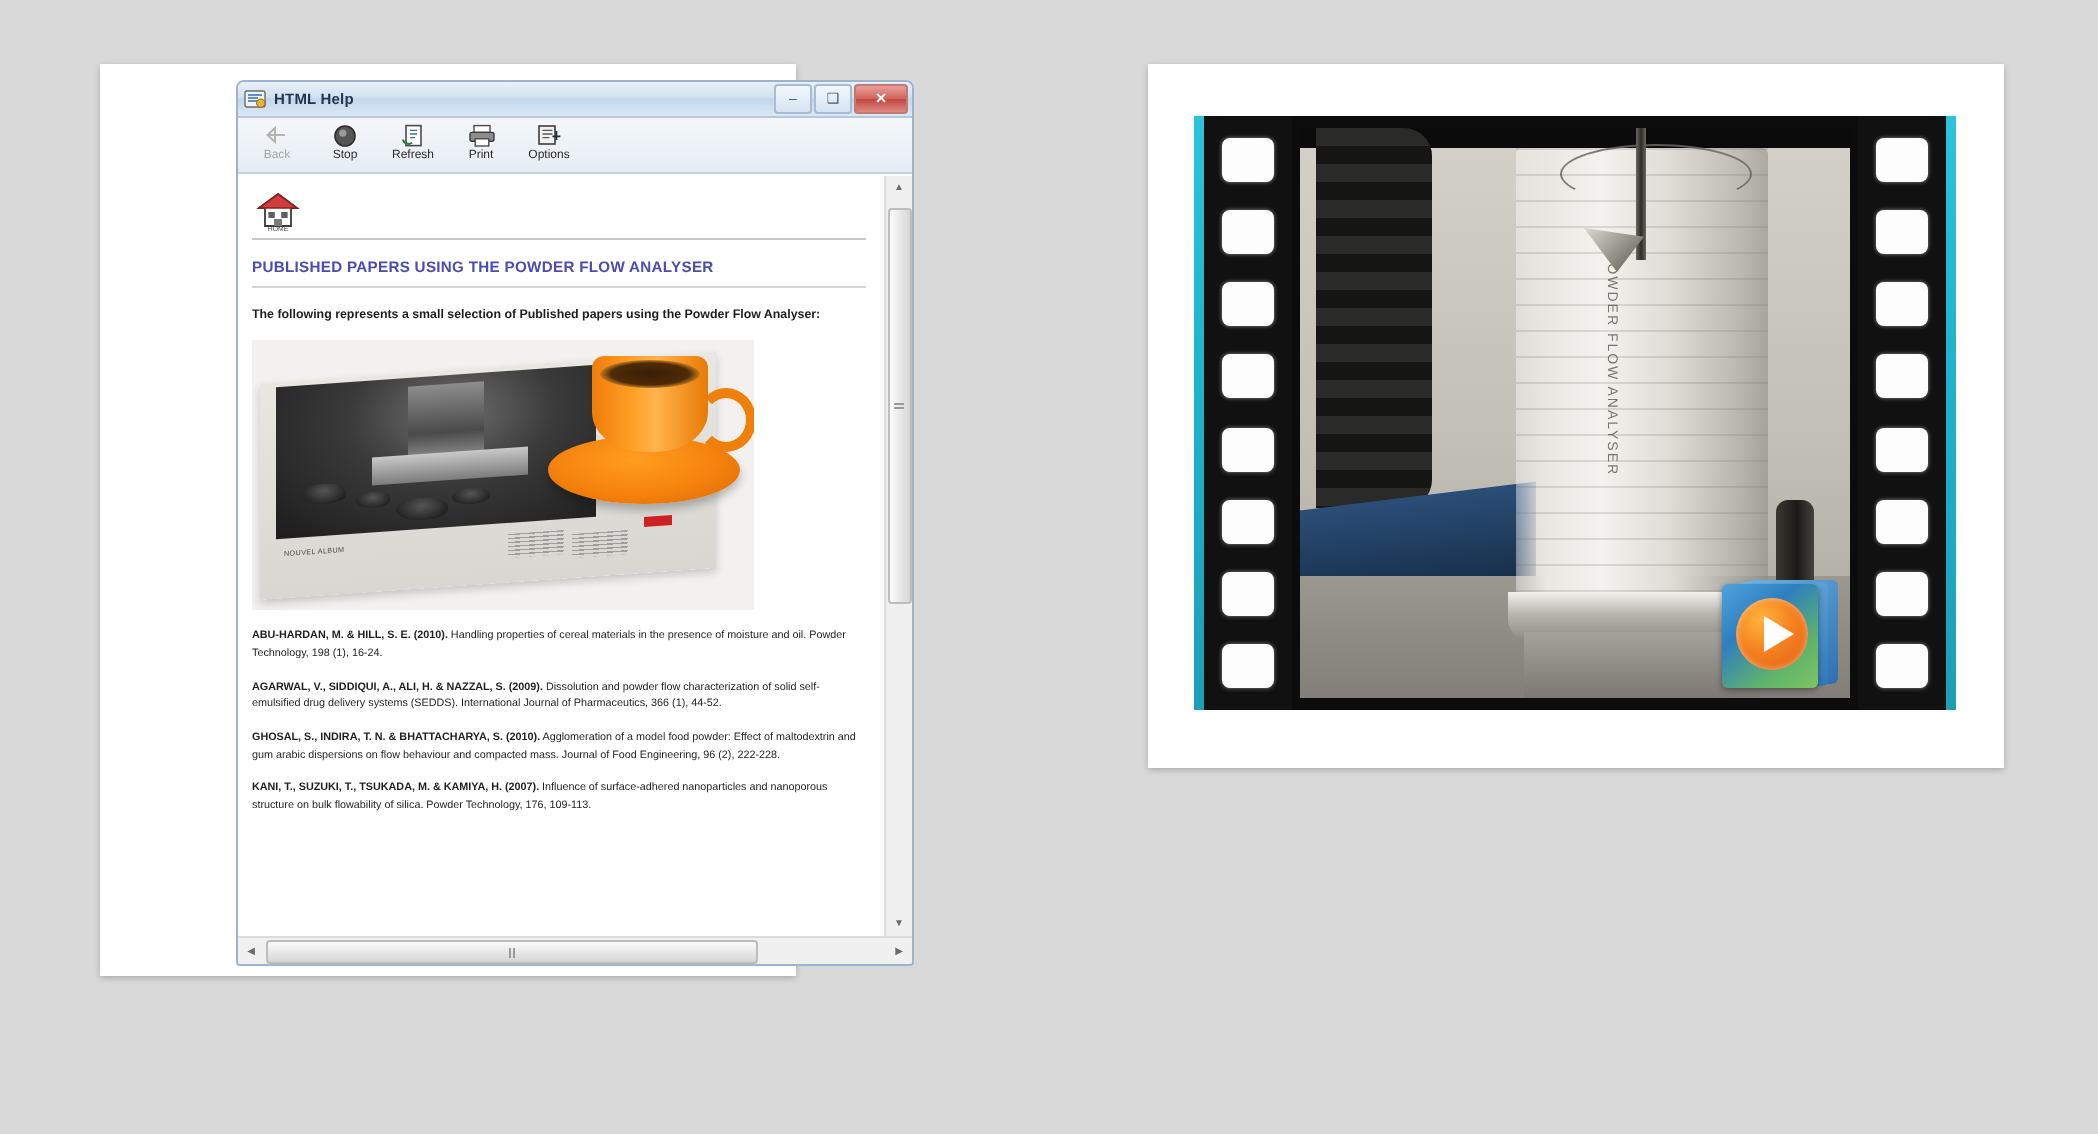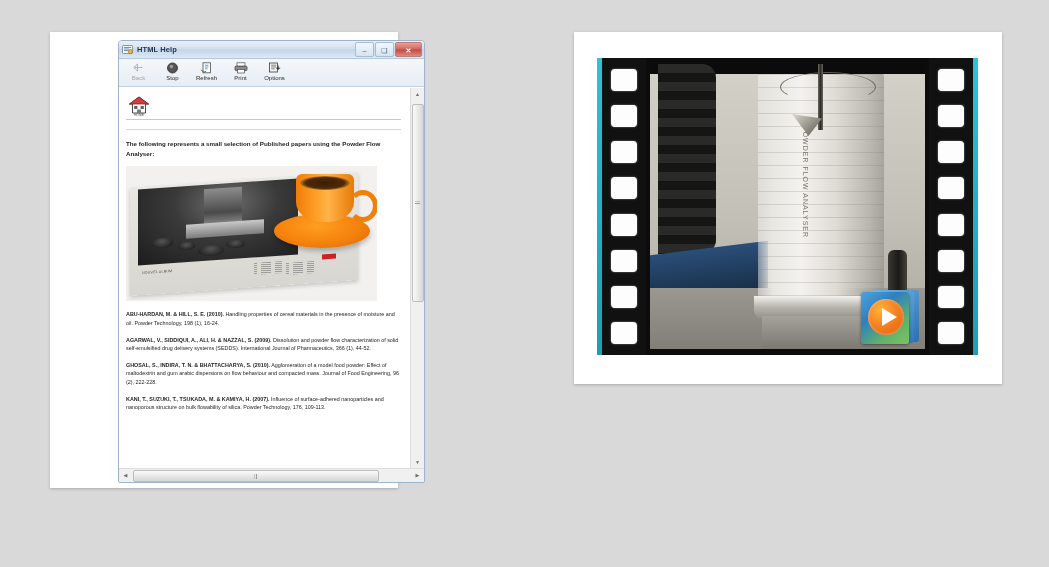--- a/index.html
+++ b/index.html
@@ -22,21 +22,21 @@
     box-shadow: 0 1px 3px rgba(0,0,0,0.22);
   }
   #left-card  { left: 50px;  top: 32px; width: 348px; height: 456px; }
   #right-card { left: 574px; top: 32px; width: 428px; height: 352px; }
 
   
   #help-window {
     position: absolute;
     left: 118px;
     top: 40px;
-    width: 307px;
+    width: 339px;
     height: 443px;
     background: #eef3f8;
     border: 1px solid #9db4cc;
     border-radius: 4px 4px 2px 2px;
     box-sizing: border-box;
     overflow: hidden;
     display: flex;
     flex-direction: column;
   }
   .titlebar {
@@ -612,20 +612,21 @@
           <path d="M11 1 L20.5 8 H17.5 V17 H4.5 V8 H1.5 Z" fill="#ffffff" stroke="#3a3a3a" stroke-width="0.9"></path>
           <path d="M11 1 L20.5 8 H1.5 Z" fill="#d23c3c" stroke="#8c1f1f" stroke-width="0.8"></path>
           <rect x="6.2" y="10" width="3.2" height="3" fill="#5f5f5f"></rect>
           <rect x="12.6" y="10" width="3.2" height="3" fill="#5f5f5f"></rect>
           <rect x="9" y="13.5" width="4" height="3.5" fill="#7a7a7a"></rect>
           <text x="11" y="19.6" font-size="3.4" text-anchor="middle" fill="#4a4a4a" font-family="Liberation Sans, sans-serif">HOME</text>
         </svg>
       </div>
       <div class="hr-line"></div>
 
+      <h1 class="doc-h1">PUBLISHED PAPERS USING THE POWDER FLOW ANALYSER</h1>
       <div class="doc-rule"></div>
 
       <p class="doc-intro">The following represents a small selection of Published papers using the Powder Flow Analyser:</p>
 
       <div class="photo">
         <div class="newsprint"></div>
         <div class="bwphoto"></div>
         <div class="machine"></div>
         <div class="base"></div>
         <div class="pile p1"></div>

